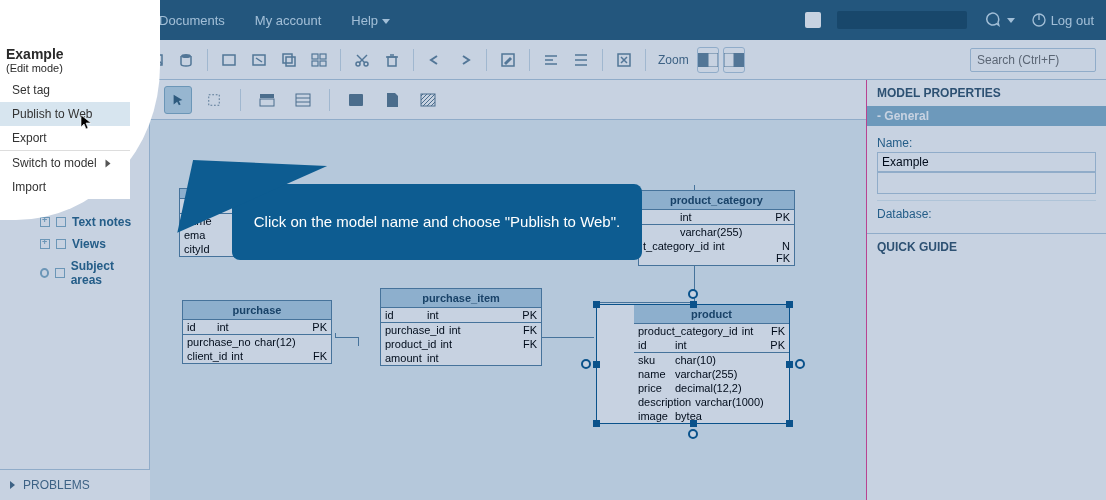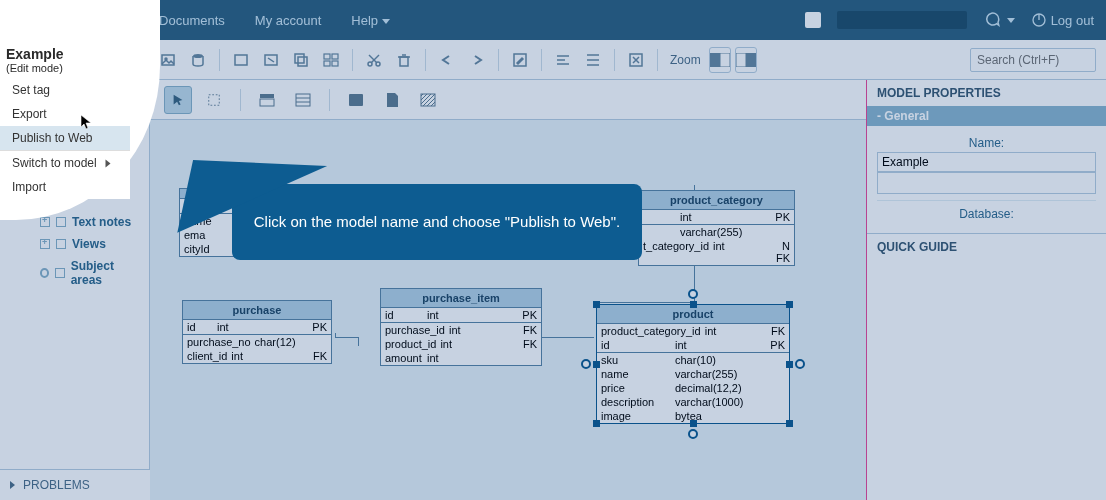--- a/index.html
+++ b/index.html
@@ -10,21 +10,21 @@
   .topnav { position: absolute; top:0; left:0; right:0; height:40px; background:#2e607f; color:#cfe6f2; display:flex; align-items:center; padding:0 12px; font-size:13px; z-index:1;}
   .brand { display:flex; align-items:center; gap:6px; font-weight:600; font-size:18px; color:#e9f4fa; margin-right:40px;}
   .brand .logo { width:20px; height:20px; background:linear-gradient(135deg,#00d2c4 0 50%,#0091b5 50% 100%); clip-path: polygon(50% 0,100% 100%,0 100%); transform: rotate(45deg);}
   .nav-item { margin-right:30px; cursor:pointer;}
   .nav-right { margin-left:auto; display:flex; align-items:center; gap:16px;}
   .avatar-box { width:16px; height:16px; background:#fff; border-radius:2px;}
   .nav-blank { width:130px; height:18px; background:#1f4d68; border-radius:2px;}
   .caret-down { width:0;height:0;border-left:4px solid transparent;border-right:4px solid transparent;border-top:5px solid #cfe6f2; display:inline-block; margin-left:4px; vertical-align:middle;}
 
   
-  .toolbar { position:absolute; top:40px; left:12px; right:0; height:40px; background:#fff; border-bottom:1px solid #b9cfe0; display:flex; align-items:center; padding:0 10px; gap:4px; z-index:1;}
+  .toolbar { position:absolute; top:40px; left:0; right:0; height:40px; background:#fff; border-bottom:1px solid #b9cfe0; display:flex; align-items:center; padding:0 10px; gap:4px; z-index:1;}
   .tb-btn { width:26px; height:26px; display:flex; align-items:center; justify-content:center; border-radius:3px; color:#6a8aa1;}
   .tb-sep { width:1px; height:22px; background:#cddde8; margin:0 4px;}
   .tb-svg { width:16px; height:16px; }
   .zoom-label { font-size:12px; color:#4f7089; margin:0 4px;}
   .search-box { margin-left:auto; width:162px;padding-left:36px;}
   .search-box input { width:100%; height:24px; border:1px solid #b9cfe0; border-radius:2px; padding:0 6px; font-size:12px;}
 
   
   .toolbar2 { position:absolute; top:80px; left:150px; right:240px; height:40px; background:#fff; border-bottom:1px solid #b9cfe0; display:flex; align-items:center; padding:0 14px; gap:8px; z-index:1;}
   .tb2-btn { width:28px; height:28px; border:1px solid transparent; border-radius:3px; display:flex; align-items:center; justify-content:center; color:#617e93;}
@@ -41,30 +41,30 @@
   .sb-plus { width:10px;height:10px;border:1px solid #8ab2c9; position:relative;}
   .sb-plus::before{content:"+";position:absolute;top:-3px;left:1px;font-size:9px;color:#8ab2c9;}
   .problems { position:absolute; bottom:0; left:0; width:150px; background:#fff; border-top:1px solid #b9cfe0; padding:8px 10px; font-size:12px; color:#4f7089; z-index:2;}
   .tri-right { width:0;height:0;border-top:4px solid transparent;border-bottom:4px solid transparent;border-left:5px solid #4f7089; display:inline-block; margin-right:8px;}
 
   
   .rightpanel { position:absolute; top:80px; right:0; bottom:0; width:240px; background:#fff; border-left:1px solid #ec4899; z-index:1; font-size:12px;}
   .rp-header { background:#fff; padding:6px 10px; font-weight:700; color:#3a5a72;}
   .rp-sec { background:#8cb7cf; color:#fff; padding:3px 10px; font-weight:600;}
   .rp-body { padding:6px 10px;}
-  .rp-label { color:#2f6a8e; margin:4px 0 2px;text-align:center;}
+  .rp-label { color:#2f6a8e; margin:4px 0 2px;}
   .rp-input { width:100%; height:20px; border:1px solid #b9cfe0; padding:0 4px; font-size:12px;}
   .rp-textarea { width:100%; height:22px; border:1px solid #b9cfe0;}
   .rp-divider { height:1px; background:#e1edf4; margin:6px 0;}
   .rp-quick { padding:6px 10px; font-weight:700; color:#3a5a72; border-top:1px solid #b9cfe0;}
 
   
   .canvas { position:absolute; top:120px; left:150px; right:240px; bottom:0; background:#e8f2f8; overflow:hidden; z-index:0;}
   .entity { position:absolute; background:#fff; border:1px solid #5a86a6; font-size:11px;}
-  .entity.selected { border-color:#0d5c91; }
+  .entity.selected { border-color:#0d5c91;padding-left:37px; }
   .ent-title { background:#b5d3e6; color:#204764; text-align:center; font-weight:600; padding:3px 0; border-bottom:1px solid #5a86a6;}
   .ent-row { display:flex; padding:1px 4px; gap:4px;}
   .ent-row .col-name{flex:1;}
   .ent-row .col-type{width:72px;}
   .ent-row .col-key{width:34px; text-align:right;}
   .ent-hr { border-top:1px solid #5a86a6;}
   .handle { position:absolute; width:7px; height:7px; background:#0d5c91;}
   .chandle { position:absolute; width:10px;height:10px;border:2px solid #0d5c91;border-radius:50%;background:#fff;}
   .rel-line { position:absolute; background:#5a86a6;}
 
@@ -495,22 +495,22 @@
 
 <div class="spotlight-wrap">
   <div class="spotlight"></div>
 </div>
 <div class="model-name">
   <div class="mn-title">Example</div>
   <div class="mn-sub">(Edit mode)</div>
 </div>
 <div class="menu">
   <div class="mi"><span>Set tag</span></div>
+  <div class="mi hover"><span>Publish to Web</span></div>
   <div class="mi"><span>Export</span></div>
-  <div class="mi hover"><span>Publish to Web</span></div>
   <div class="mi sep"><span>Switch to model</span> <span class="caret-down" style="border-top-color:#555; transform:rotate(-90deg);"></span></div>
   <div class="mi"><span>Import</span></div>
 </div>
 <div class="cursor">
   <svg viewBox="0 0 12 16">
       <path d="M1 1l0 12 3-3 2 5 2-1-2-5 5 0z" fill="#000" stroke="#fff" stroke-width="0.6"></path>
     </svg>
 </div>
 
 <div class="callout">

